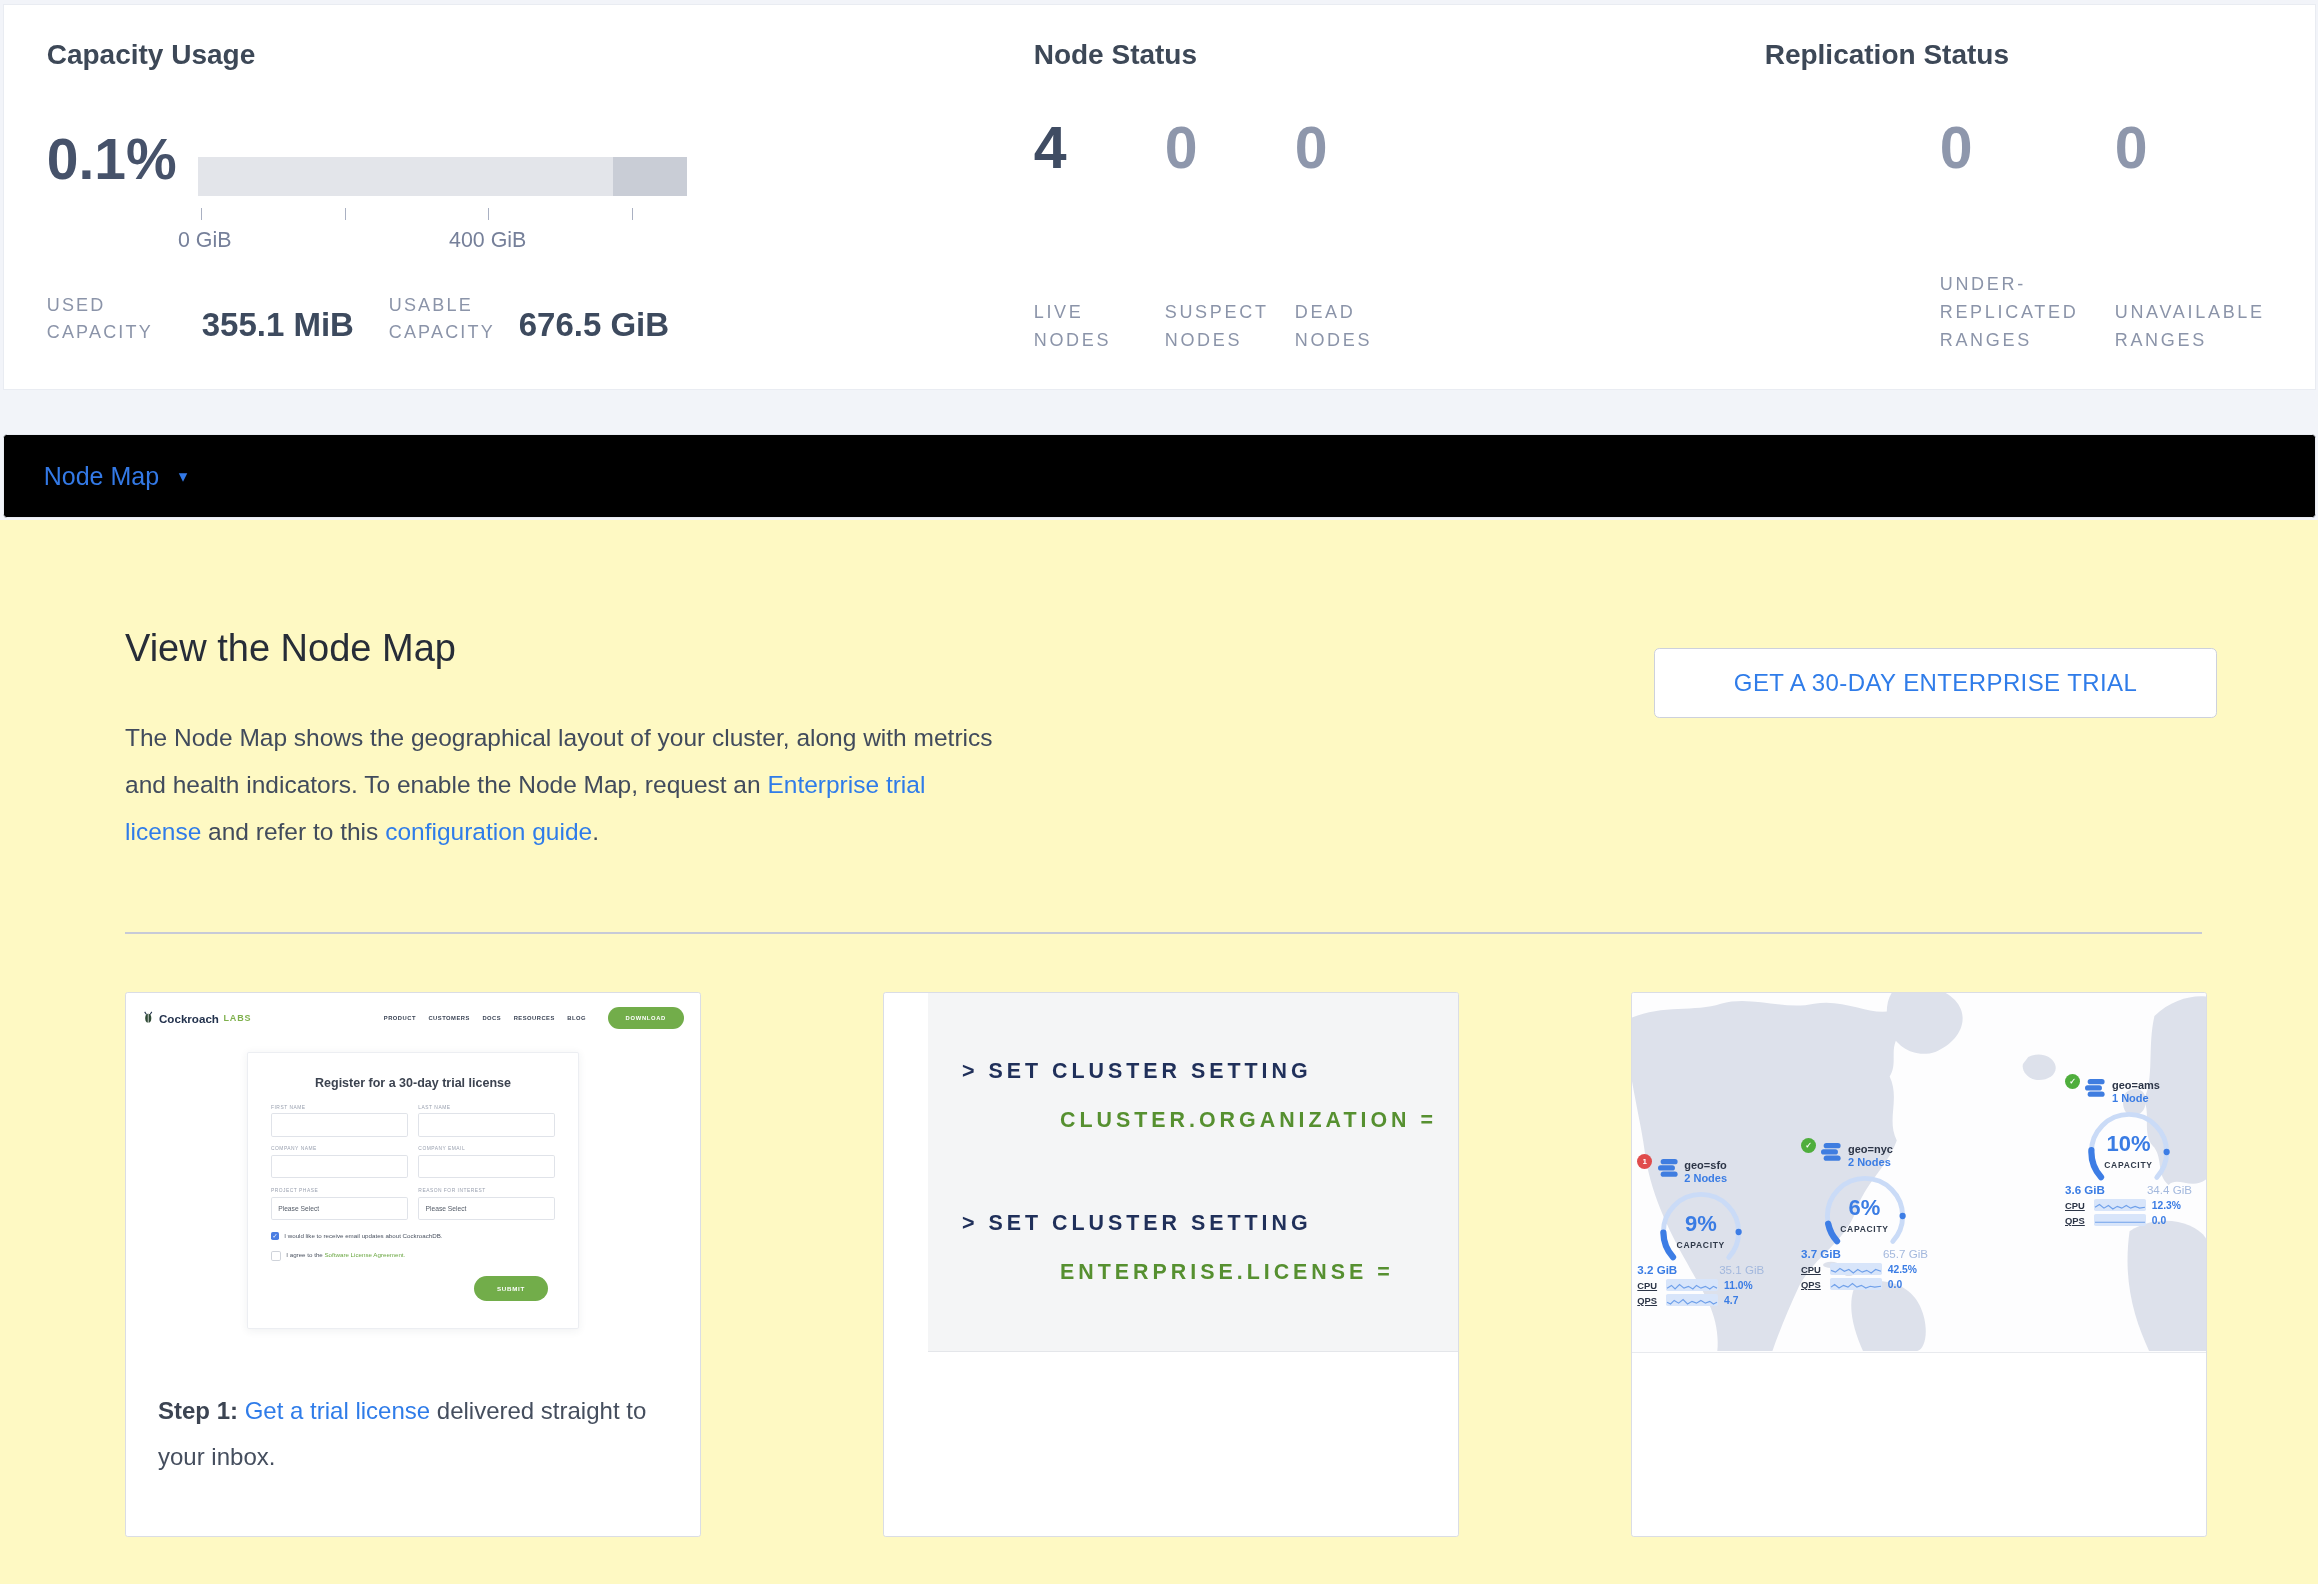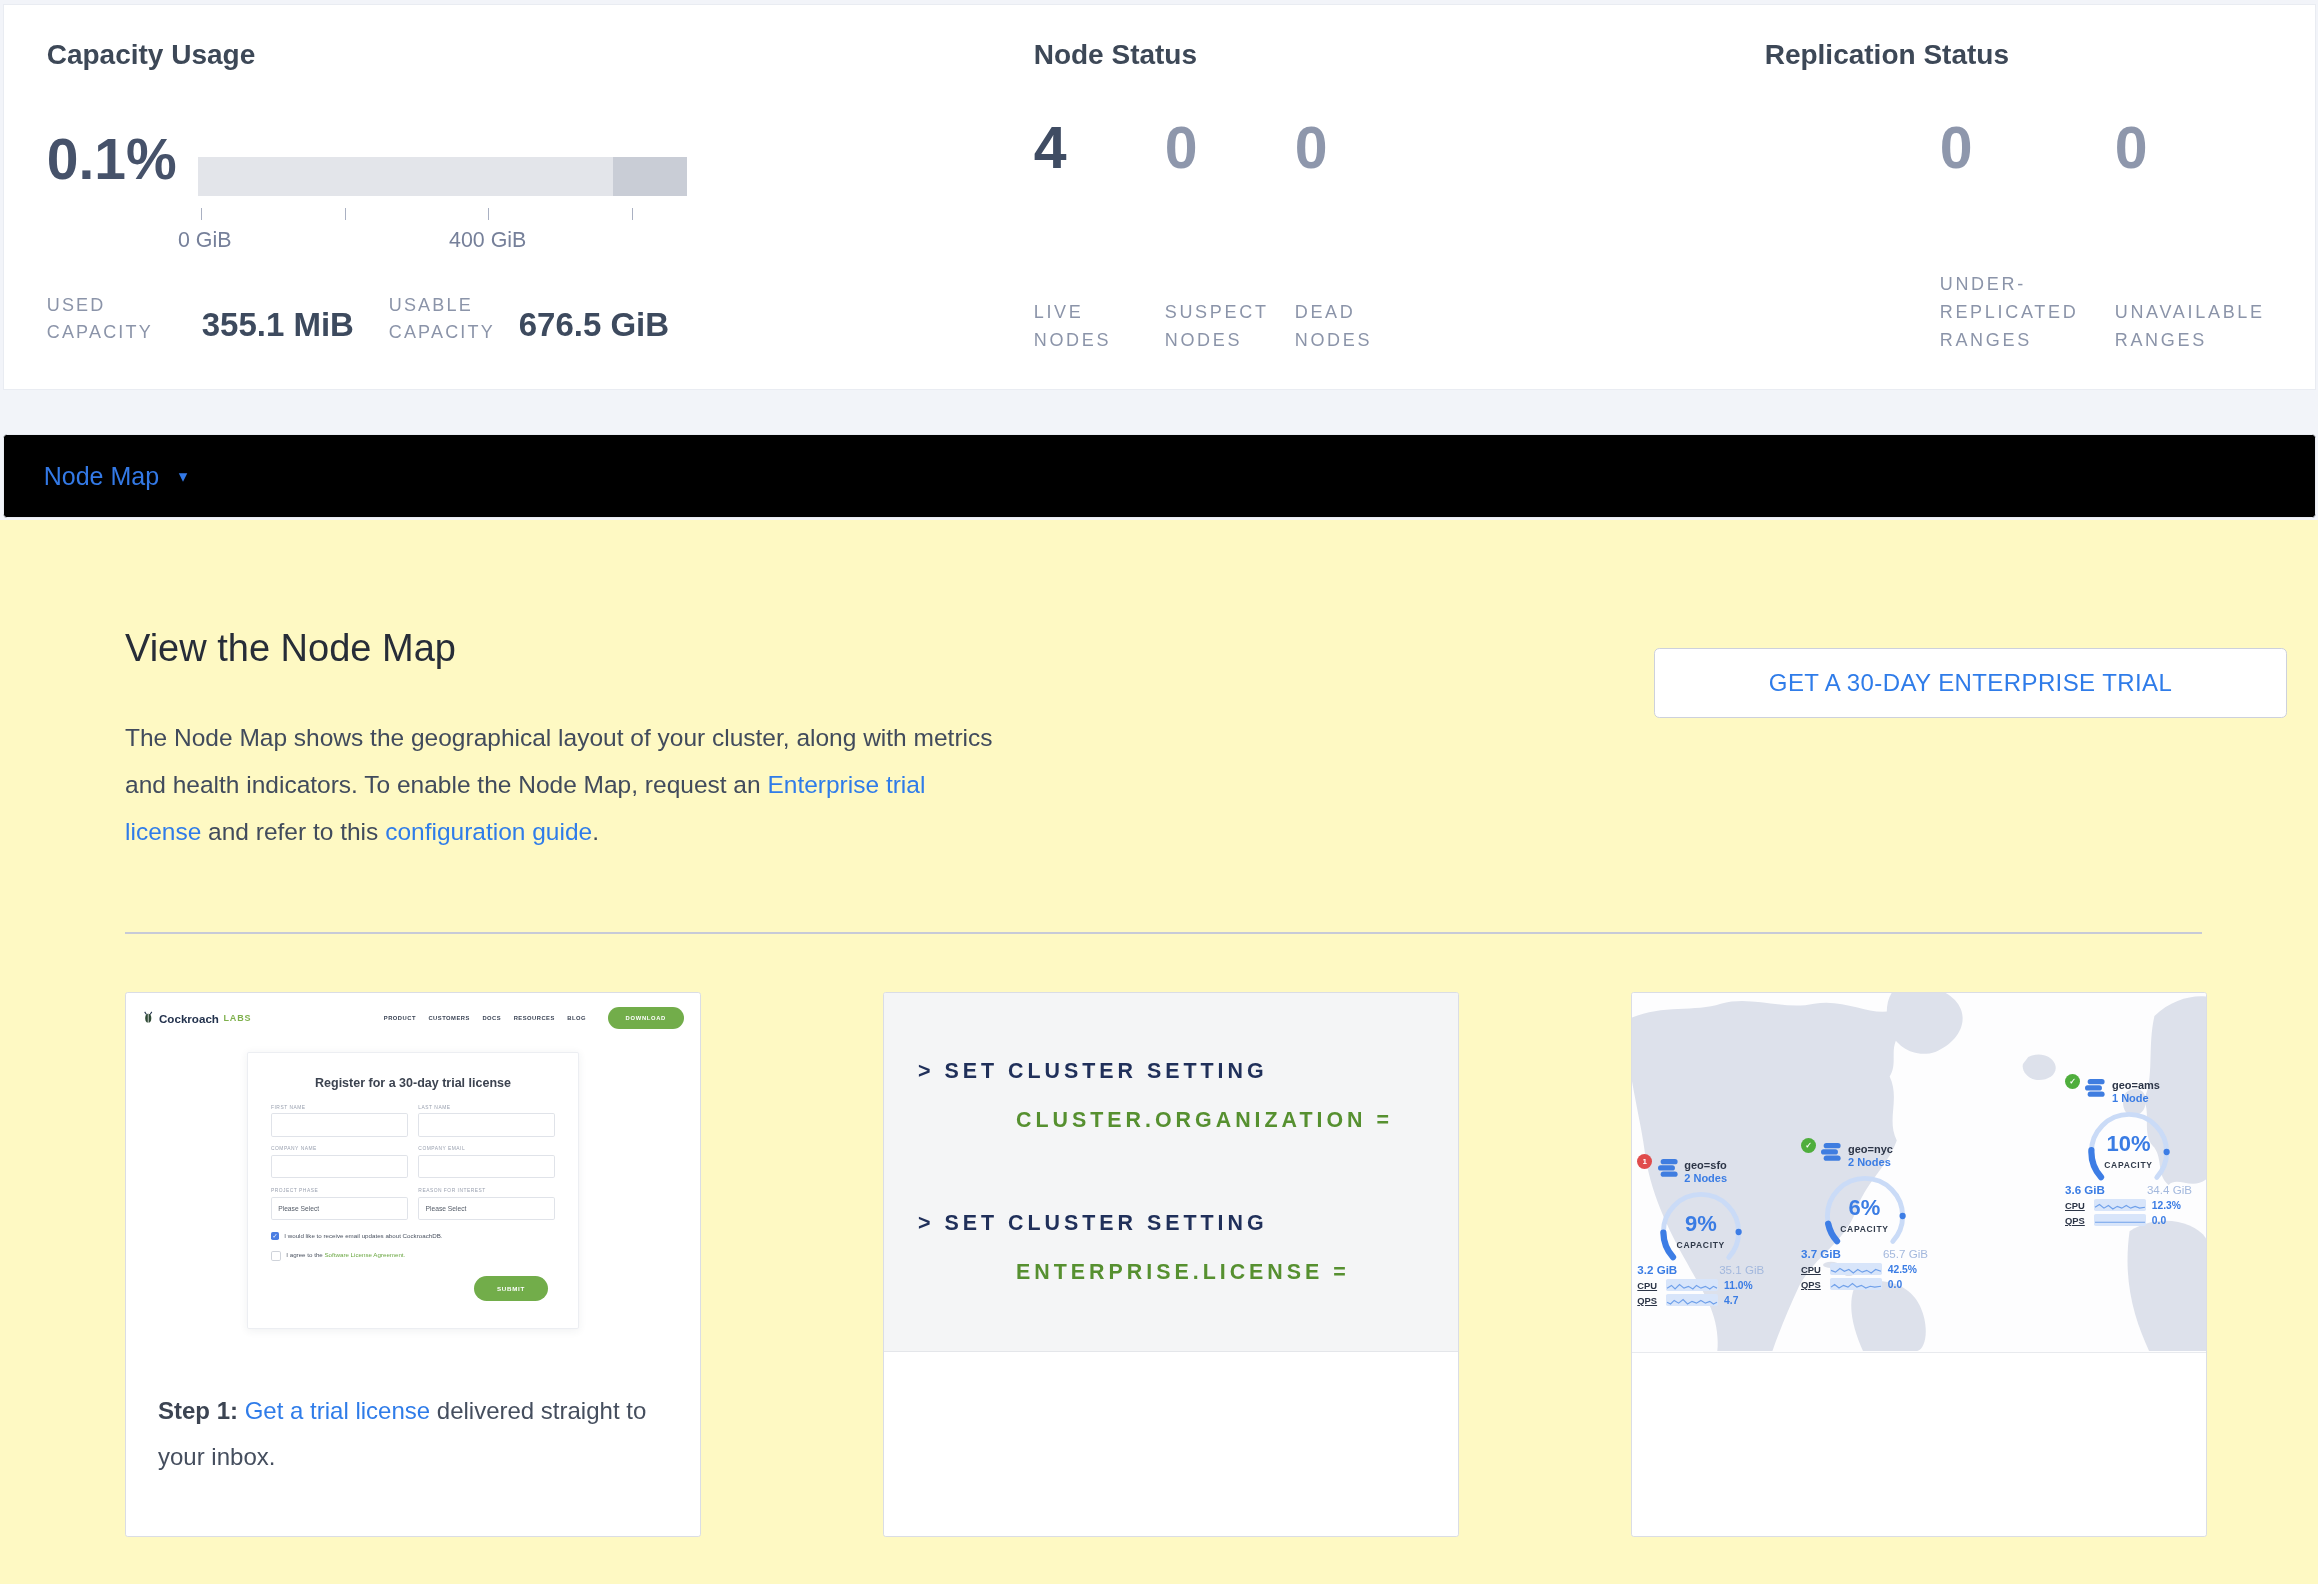--- a/index.html
+++ b/index.html
@@ -33,21 +33,21 @@
     display:flex;align-items:center;padding-left:40px;
   }
   .selector-label{color:#3379e6;font-size:25px;cursor:pointer;display:flex;align-items:center;gap:19.6px;}
   .caret{font-size:17px;color:#3379e6;}
   
   .content{position:absolute;top:520px;left:0;right:0;bottom:0;background:#fef9c3;}
   .page-heading{position:absolute;left:125px;top:107px;font-size:38px;font-weight:500;color:#272d38;}
   .intro-text{position:absolute;left:125px;top:194px;width:874px;font-size:24.5px;line-height:47px;color:#414b5c;}
   .intro-text a, .caption a{color:#2f7ce9;text-decoration:none;cursor:pointer;}
   .trial-btn{
-    position:absolute;left:1654px;top:128px;width:633px;height:70px;
+    position:absolute;left:1654px;top:128px;width:563px;height:70px;
     background:#fff;border:1.8px solid #cdd1dc;border-radius:5.3px;box-sizing:border-box;
     color:#2f7ce9;font-size:24px;letter-spacing:0.4px;font-weight:500;
     display:flex;align-items:center;justify-content:center;cursor:pointer;
     font-family:"Liberation Sans", sans-serif;
   }
   .divider{position:absolute;left:125px;top:412px;width:2077px;height:1.8px;background:#c7cad7;}
   
   .card{position:absolute;top:472px;width:576px;height:545px;background:#fff;
     border:0.9px solid #dadde5;border-radius:2.7px;box-sizing:border-box;display:flex;flex-direction:column;overflow:hidden;}
   .card-media{height:359px;flex:none;position:relative;overflow:hidden;}
@@ -226,21 +226,21 @@
         <div class="mini-check-row">
           <span class="mini-checkbox empty"></span>
           <span class="mini-check-text"><span>I agree to the </span><span class="green">Software License Agreement.</span></span>
         </div>
         <span class="mini-submit">SUBMIT</span>
       </div>
     </div>
     <div class="caption"><span class="bold">Step 1:</span><span> </span><a>Get a trial license</a><span> delivered straight to your inbox.</span></div>
   </div>
 
-  <div class="card" style="left:883px;">
+  <div class="card" style="left:883px;padding-left:44px;">
     <div class="card-media sql-media">
       <div class="sql-cmd">&gt; SET CLUSTER SETTING</div>
       <div class="sql-arg">CLUSTER.ORGANIZATION =</div>
       <div class="sql-cmd sql-group2">&gt; SET CLUSTER SETTING</div>
       <div class="sql-arg">ENTERPRISE.LICENSE =</div>
     </div>
   </div>
 
   <div class="card" style="left:1631px;">
     <div class="card-media map-media">

